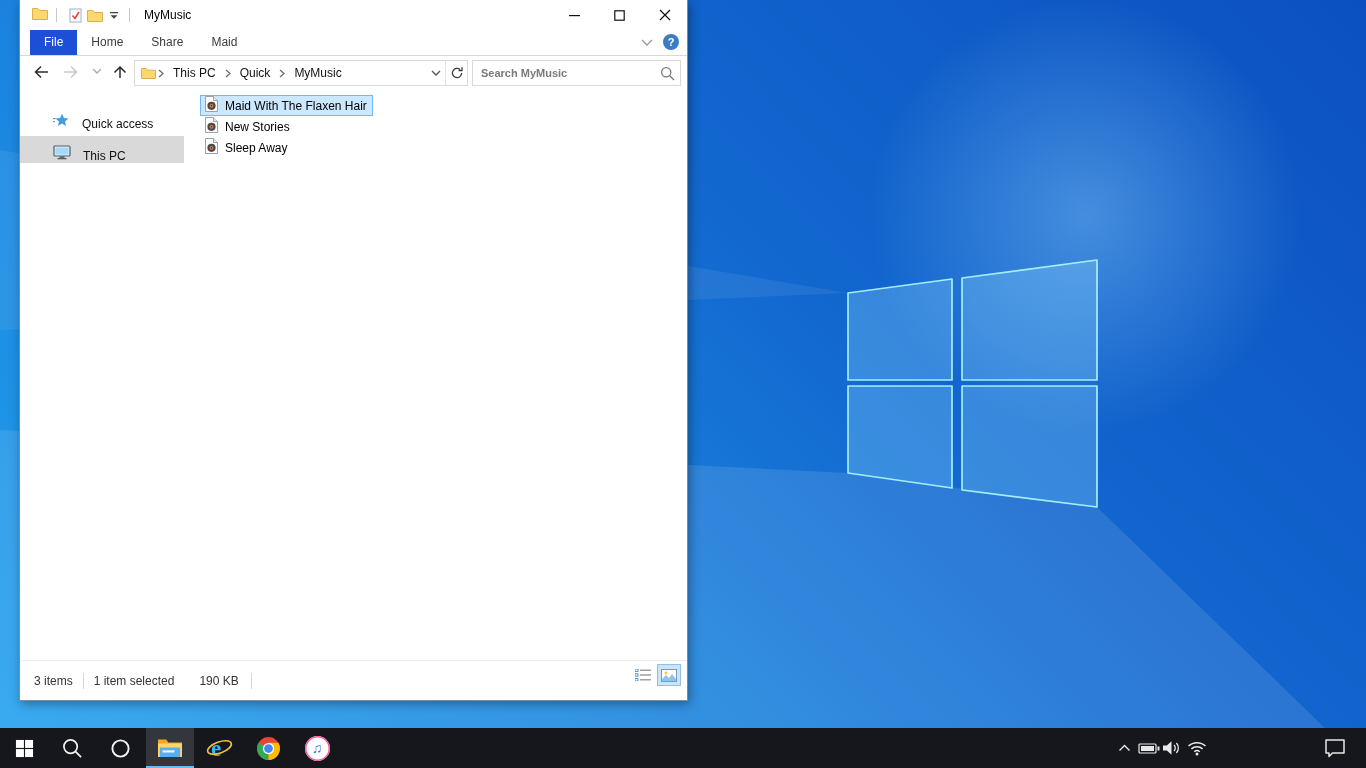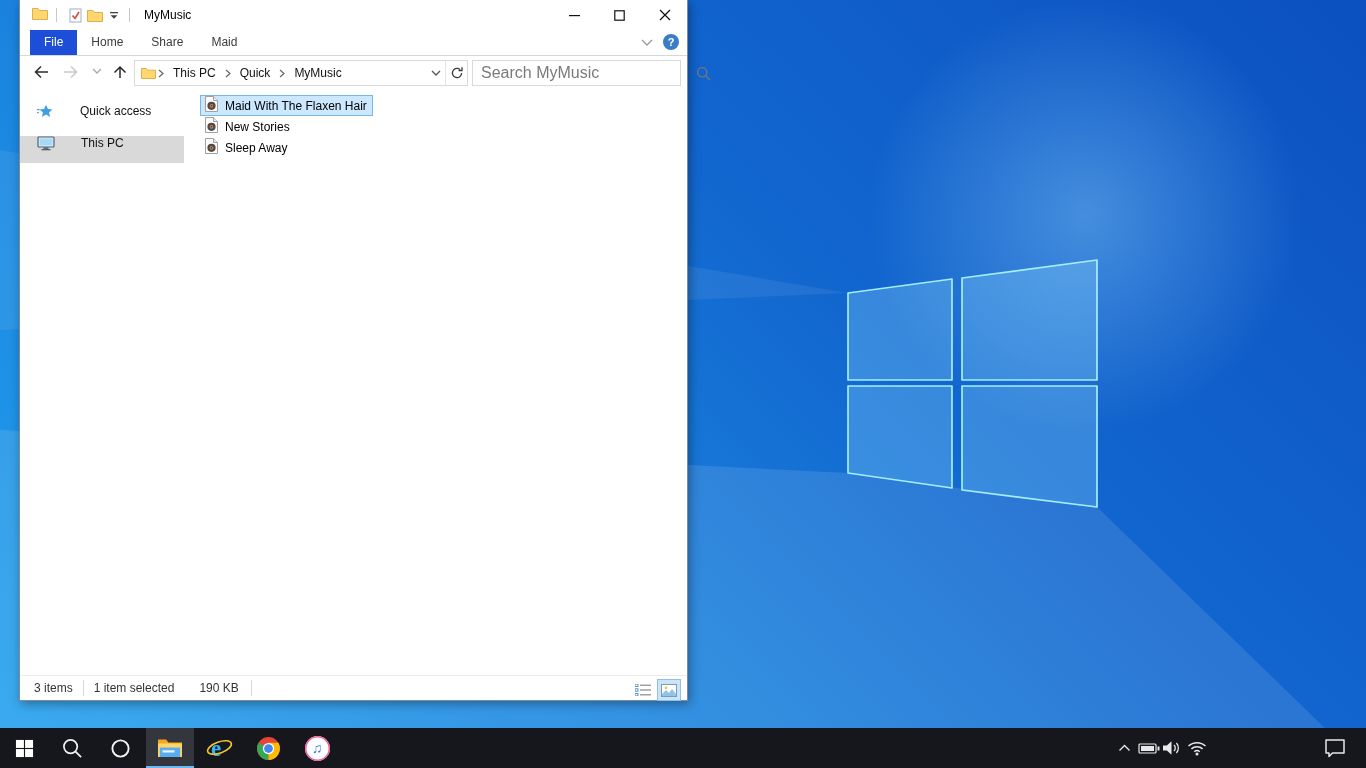--- a/index.html
+++ b/index.html
@@ -41,37 +41,37 @@
   
   .addrrow { position:absolute; left:0; top:56px; right:0; height:34px; background:#fff; }
   .navbtn { position:absolute; top:8px; display:flex; align-items:center; justify-content:center; }
   .addrbox { position:absolute; left:114px; top:4px; width:334px; height:26px; border:1px solid #d9d9d9; background:#fff; display:flex; align-items:center; }
   .crumb { padding:0 7px; line-height:24px; color:#111; }
   .crumb-chev { width:10px; display:flex; align-items:center; justify-content:center; }
   .addr-right { margin-left:auto; display:flex; align-items:center; height:100%; }
   .addr-btn { width:19px; height:100%; display:flex; align-items:center; justify-content:center; }
   .addr-btn.refresh { border-left:1px solid #e4e4e4; width:22px; }
   .searchbox { position:absolute; left:452px; top:4px; width:209px; height:26px; border:1px solid #d9d9d9; background:#fff; display:flex; align-items:center; }
-  .searchbox input { flex:1; border:none; outline:none; padding:0 8px; font-family:"Liberation Sans",sans-serif; font-size:16px; color:#ef4444; background:transparent; }
+  .searchbox input { flex:1; border:none; outline:none; padding:0 8px; font-family:"Liberation Sans",sans-serif; font-size:11px; color:#ef4444; background:transparent;font-weight:bold; }
   .searchbox input::placeholder { color:#7a7a7a; }
   .search-ico { width:26px; display:flex; align-items:center; justify-content:center; }
 
   
   .content { position:absolute; left:0; top:90px; right:0; bottom:29px; background:#fff; }
   .sidebar { position:absolute; left:0; top:0; width:164px; bottom:0; padding-top:14px; }
-  .side-item { height:27px; margin-bottom:5px; display:flex; align-items:flex-start; padding-left:17px; gap:26px; }
+  .side-item { height:27px; margin-bottom:5px; display:flex; align-items:flex-end; padding-left:33px; gap:12px; }
   .side-item.selected { background:#d9d9d9; }
   .side-item .lbl { color:#111; }
   .filelist { position:absolute; left:180px; top:5px; right:10px; }
   .file-row { height:21px; display:flex; align-items:center; gap:6px; padding:0 5px 0 3px; border:1px solid transparent; width:max-content; }
   .file-row.selected { background:#cce8ff; border-color:#77b8ea; }
   .file-row .fname { color:#000; }
 
   
-  .statusbar { position:absolute; left:0; bottom:0; right:0; height:25px; border-top:1px solid #ececec; display:flex; align-items:center; padding-left:14px; color:#333; }
+  .statusbar { position:absolute; left:0; bottom:0; right:0; height:40px; border-top:1px solid #ececec; display:flex; align-items:center; padding-left:14px; color:#333; }
   .st-sep { width:1px; height:16px; background:#d6d6d6; }
   .view-btns { position:absolute; right:6px; top:3px; display:flex; gap:2px; }
   .view-btn { width:24px; height:22px; display:flex; align-items:center; justify-content:center; }
   .view-btn.selected { background:#cce4f7; border:1px solid #90c1e4; }
 
   
   .taskbar { position:absolute; left:0; top:728px; width:1366px; height:40px; background:#15171c; display:flex; align-items:center; }
   .tb-icon { position:absolute; top:0; width:48px; height:40px; display:flex; align-items:center; justify-content:center; }
   .tb-icon.active { background:#33373d; border-bottom:2px solid #6cb8f2; }
   .itunes-circle { width:25px; height:25px; background:#fff; border-radius:50%; display:flex; align-items:center; justify-content:center; box-shadow:0 0 0 1.5px #ef5f9b inset; }

